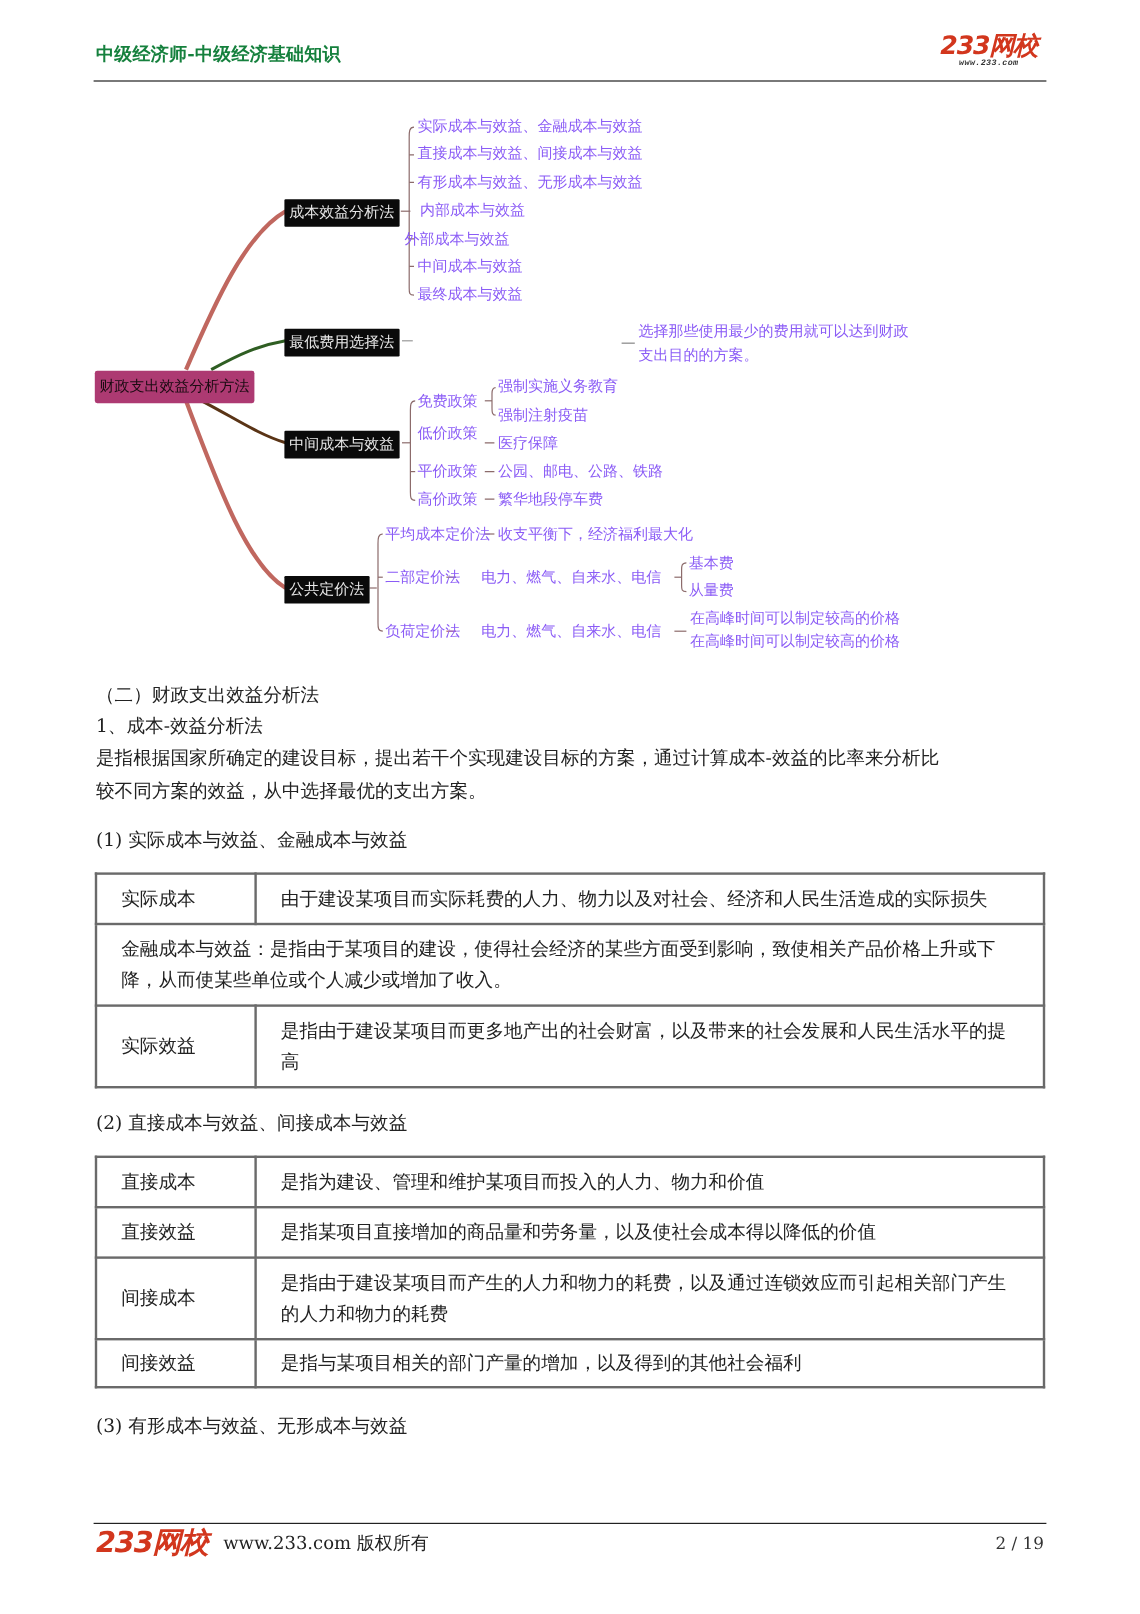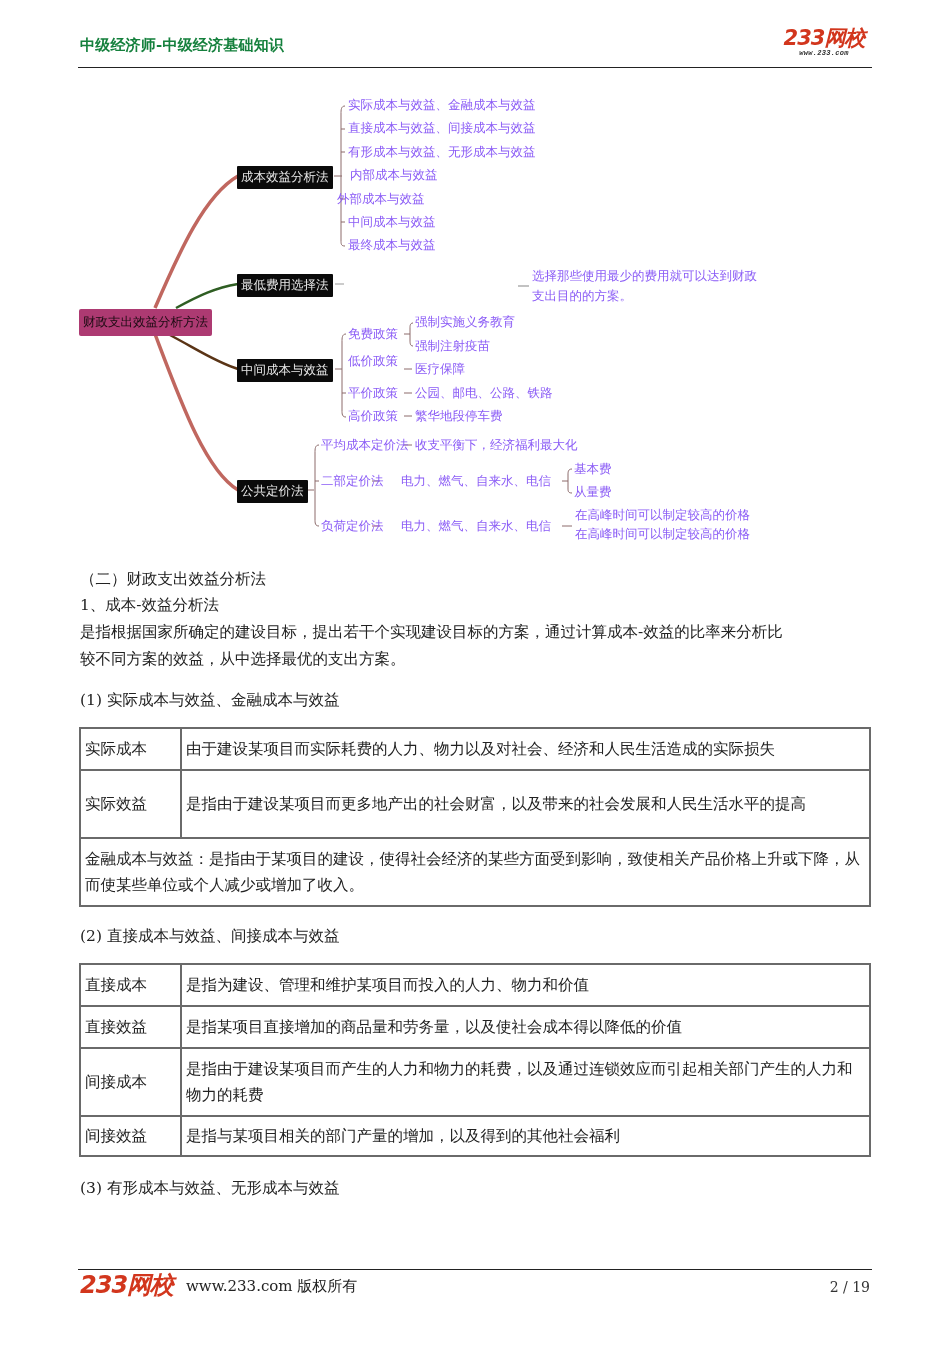--- a/index.html
+++ b/index.html
@@ -20,21 +20,21 @@
                font-family: "DejaVu Sans", sans-serif; border-radius: 1px; white-space: nowrap; }
   .node-root { background: #ad3a72; color: #1b0b12; padding: 5px 4px; font-size: 12.5px;
                font-family: "DejaVu Sans", sans-serif; border-radius: 2px; white-space: nowrap; }
   .leaf { white-space: nowrap; font-size: 12.5px; color: #8b5cf6; font-family: "DejaVu Sans", sans-serif; }
   
   .txt { font-size: 15.5px; color: #222; font-family: "DejaVu Serif", serif; white-space: nowrap; }
   .para { left: 80px; width: 792px; font-size: 15.5px; line-height: 27px; color: #222;
           font-family: "DejaVu Serif", serif; }
   table.t { position: absolute; left: 79px; width: 792px; border-collapse: collapse;
             font-family: "DejaVu Serif", serif; font-size: 15.5px; color: #222; }
-  table.t td { border: 2px solid #6a6a6a; padding: 6px 4px; line-height: 26px; vertical-align: middle; }
+  table.t td { border: 2px solid #6a6a6a; padding: 6px 20px; line-height: 26px; vertical-align: middle; }
   table.t td.k { width: 91px; }
   .ftr-rule { left: 78px; top: 1269px; width: 794px; height: 1px; background: #222; }
   .ftr-text { left: 186px; top: 1277px; font-size: 15px; color: #222; font-family: "DejaVu Serif", serif; }
   .page-num { right: 80px; top: 1279px; font-size: 14px; color: #333; font-family: "DejaVu Serif", serif; text-align: right; }
 </style>
 </head>
 <body>
 
 <div class="abs hdr-title">中级经济师-中级经济基础知识</div>
 <div class="abs" style="left:776px; top:28px; width:96px; text-align:center;">
@@ -125,25 +125,25 @@
 </div>
 <div class="abs txt" style="left:80px; top:690px;">(1) 实际成本与效益、金融成本与效益</div>
 
 <table class="t" style="top:727px;">
   <tbody>
       <tr style="height:42px;">
     <td class="k">实际成本</td>
     <td>由于建设某项目而实际耗费的人力、物力以及对社会、经济和人民生活造成的实际损失</td>
   </tr>
   <tr style="height:68px;">
+    <td colspan="2">金融成本与效益：是指由于某项目的建设，使得社会经济的某些方面受到影响，致使相关产品价格上升或下降，从而使某些单位或个人减少或增加了收入。</td>
+  </tr>
+  <tr style="height:68px;">
     <td class="k">实际效益</td>
     <td>是指由于建设某项目而更多地产出的社会财富，以及带来的社会发展和人民生活水平的提高</td>
-  </tr>
-  <tr style="height:68px;">
-    <td colspan="2">金融成本与效益：是指由于某项目的建设，使得社会经济的某些方面受到影响，致使相关产品价格上升或下降，从而使某些单位或个人减少或增加了收入。</td>
   </tr>
 </tbody>
   </table>
 
 <div class="abs txt" style="left:80px; top:926px;">(2) 直接成本与效益、间接成本与效益</div>
 
 <table class="t" style="top:963px;">
   <tbody>
       <tr style="height:42px;">
     <td class="k">直接成本</td>

